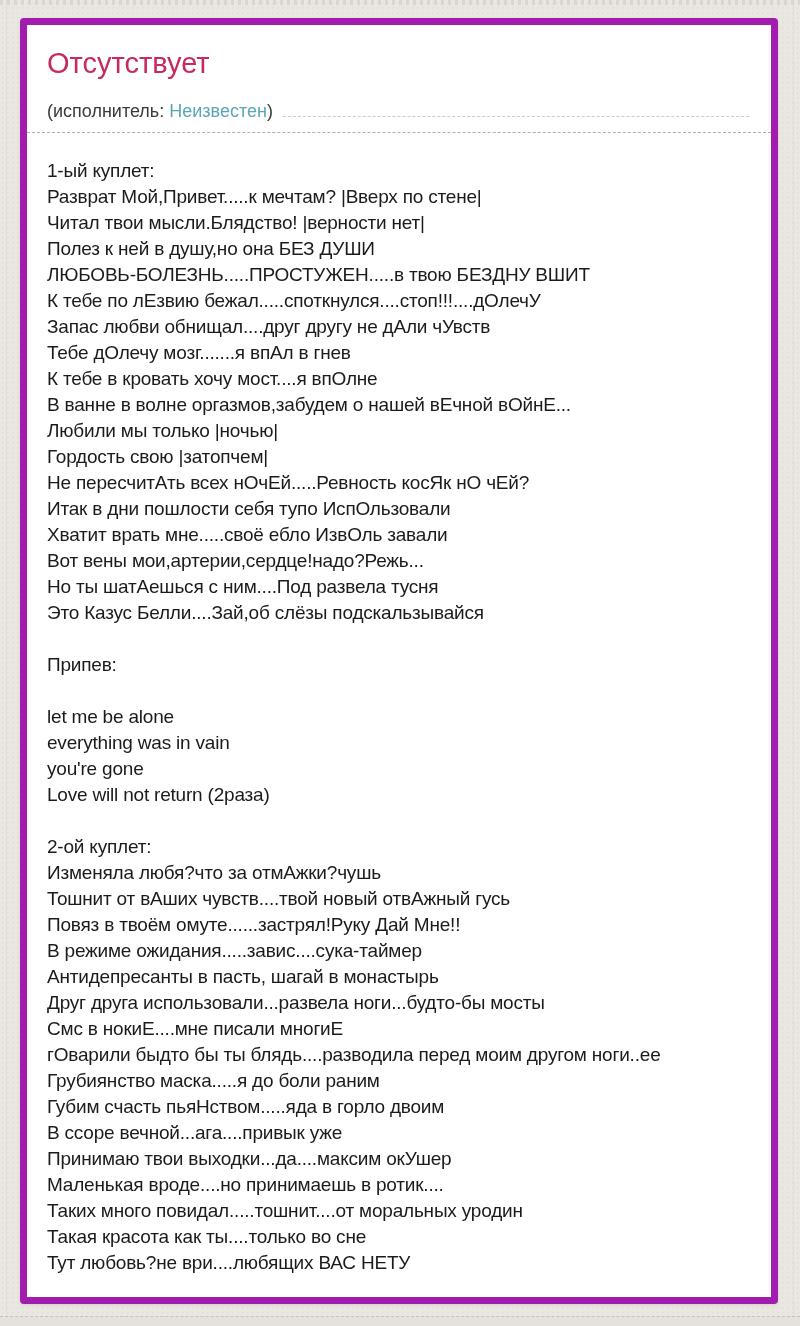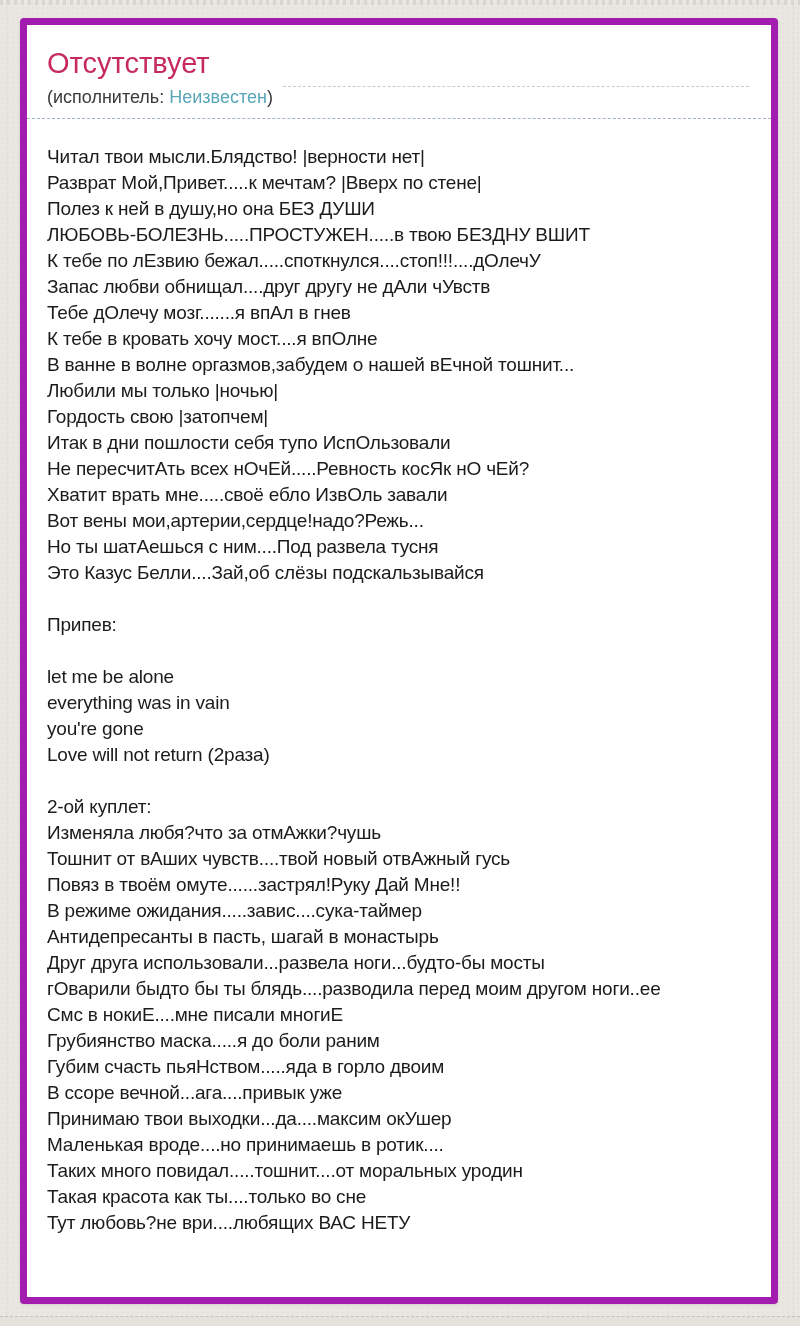--- a/index.html
+++ b/index.html
@@ -54,22 +54,22 @@
   }
   .song-title{
     margin:0;
     font-size:29px;
     line-height:32px;
     font-weight:400;
     color:var(--title-color);
   }
   .artist-row{
     display:flex;
-    align-items:flex-start;
-    margin-top:7px;
+    align-items:flex-end;
+    margin-top:21px;
     font-size:18px;
     line-height:22px;
     color:#3a3a3a;
     white-space:pre;
   }
   .artist-link{
     color:var(--link-color);
     text-decoration:none;
     cursor:pointer;
   }
@@ -97,54 +97,55 @@
 
 <div class="card">
   <div class="card-header">
     <h1 class="song-title">Отсутствует</h1>
     <div class="artist-row">
       <span>(исполнитель: </span><a class="artist-link">Неизвестен</a><span>)</span>
       <span class="dotted-filler"></span>
     </div>
   </div>
   <div class="lyrics">
+      <div class="lyric-line">1-ый куплет:</div>
+      <div class="lyric-line">Разврат Мой,Привет.....к мечтам? |Вверх по стене|</div>
       <div class="lyric-line">Читал твои мысли.Блядство! |верности нет|</div>
-      <div class="lyric-line">Разврат Мой,Привет.....к мечтам? |Вверх по стене|</div>
       <div class="lyric-line">Полез к ней в душу,но она БЕЗ ДУШИ</div>
       <div class="lyric-line">ЛЮБОВЬ-БОЛЕЗНЬ.....ПРОСТУЖЕН.....в твою БЕЗДНУ ВШИТ</div>
       <div class="lyric-line">К тебе по лЕзвию бежал.....споткнулся....стоп!!!....дОлечУ</div>
       <div class="lyric-line">Запас любви обнищал....друг другу не дАли чУвств</div>
       <div class="lyric-line">Тебе дОлечу мозг.......я впАл в гнев</div>
       <div class="lyric-line">К тебе в кровать хочу мост....я впОлне</div>
-      <div class="lyric-line">В ванне в волне оргазмов,забудем о нашей вЕчной тошнит...</div>
+      <div class="lyric-line">В ванне в волне оргазмов,забудем о нашей вЕчной вОйнЕ...</div>
       <div class="lyric-line">Любили мы только |ночью|</div>
       <div class="lyric-line">Гордость свою |затопчем|</div>
+      <div class="lyric-line">Не пересчитАть всех нОчЕй.....Ревность косЯк нО чЕй?</div>
       <div class="lyric-line">Итак в дни пошлости себя тупо ИспОльзовали</div>
-      <div class="lyric-line">Не пересчитАть всех нОчЕй.....Ревность косЯк нО чЕй?</div>
       <div class="lyric-line">Хватит врать мне.....своё ебло ИзвОль завали</div>
       <div class="lyric-line">Вот вены мои,артерии,сердце!надо?Режь...</div>
       <div class="lyric-line">Но ты шатАешься с ним....Под развела тусня</div>
       <div class="lyric-line">Это Казус Белли....Зай,об слёзы подскальзывайся</div>
       <div class="lyric-line">&nbsp;</div>
       <div class="lyric-line">Припев:</div>
       <div class="lyric-line">&nbsp;</div>
       <div class="lyric-line">let me be alone</div>
       <div class="lyric-line">everything was in vain</div>
       <div class="lyric-line">you're gone</div>
       <div class="lyric-line">Love will not return (2раза)</div>
       <div class="lyric-line">&nbsp;</div>
       <div class="lyric-line">2-ой куплет:</div>
       <div class="lyric-line">Изменяла любя?что за отмАжки?чушь</div>
       <div class="lyric-line">Тошнит от вАших чувств....твой новый отвАжный гусь</div>
       <div class="lyric-line">Повяз в твоём омуте......застрял!Руку Дай Мне!!</div>
       <div class="lyric-line">В режиме ожидания.....завис....сука-таймер</div>
       <div class="lyric-line">Антидепресанты в пасть, шагай в монастырь</div>
       <div class="lyric-line">Друг друга использовали...развела ноги...будто-бы мосты</div>
+      <div class="lyric-line">Смс в нокиЕ....мне писали многиЕ</div>
       <div class="lyric-line">гОварили быдто бы ты блядь....разводила перед моим другом ноги..ее</div>
-      <div class="lyric-line">Смс в нокиЕ....мне писали многиЕ</div>
       <div class="lyric-line">Грубиянство маска.....я до боли раним</div>
       <div class="lyric-line">Губим счасть пьяНством.....яда в горло двоим</div>
       <div class="lyric-line">В ссоре вечной...ага....привык уже</div>
       <div class="lyric-line">Принимаю твои выходки...да....максим окУшер</div>
       <div class="lyric-line">Маленькая вроде....но принимаешь в ротик....</div>
       <div class="lyric-line">Таких много повидал.....тошнит....от моральных уродин</div>
       <div class="lyric-line">Такая красота как ты....только во сне</div>
       <div class="lyric-line">Тут любовь?не ври....любящих ВАС НЕТУ</div>
     </div>
 </div>

